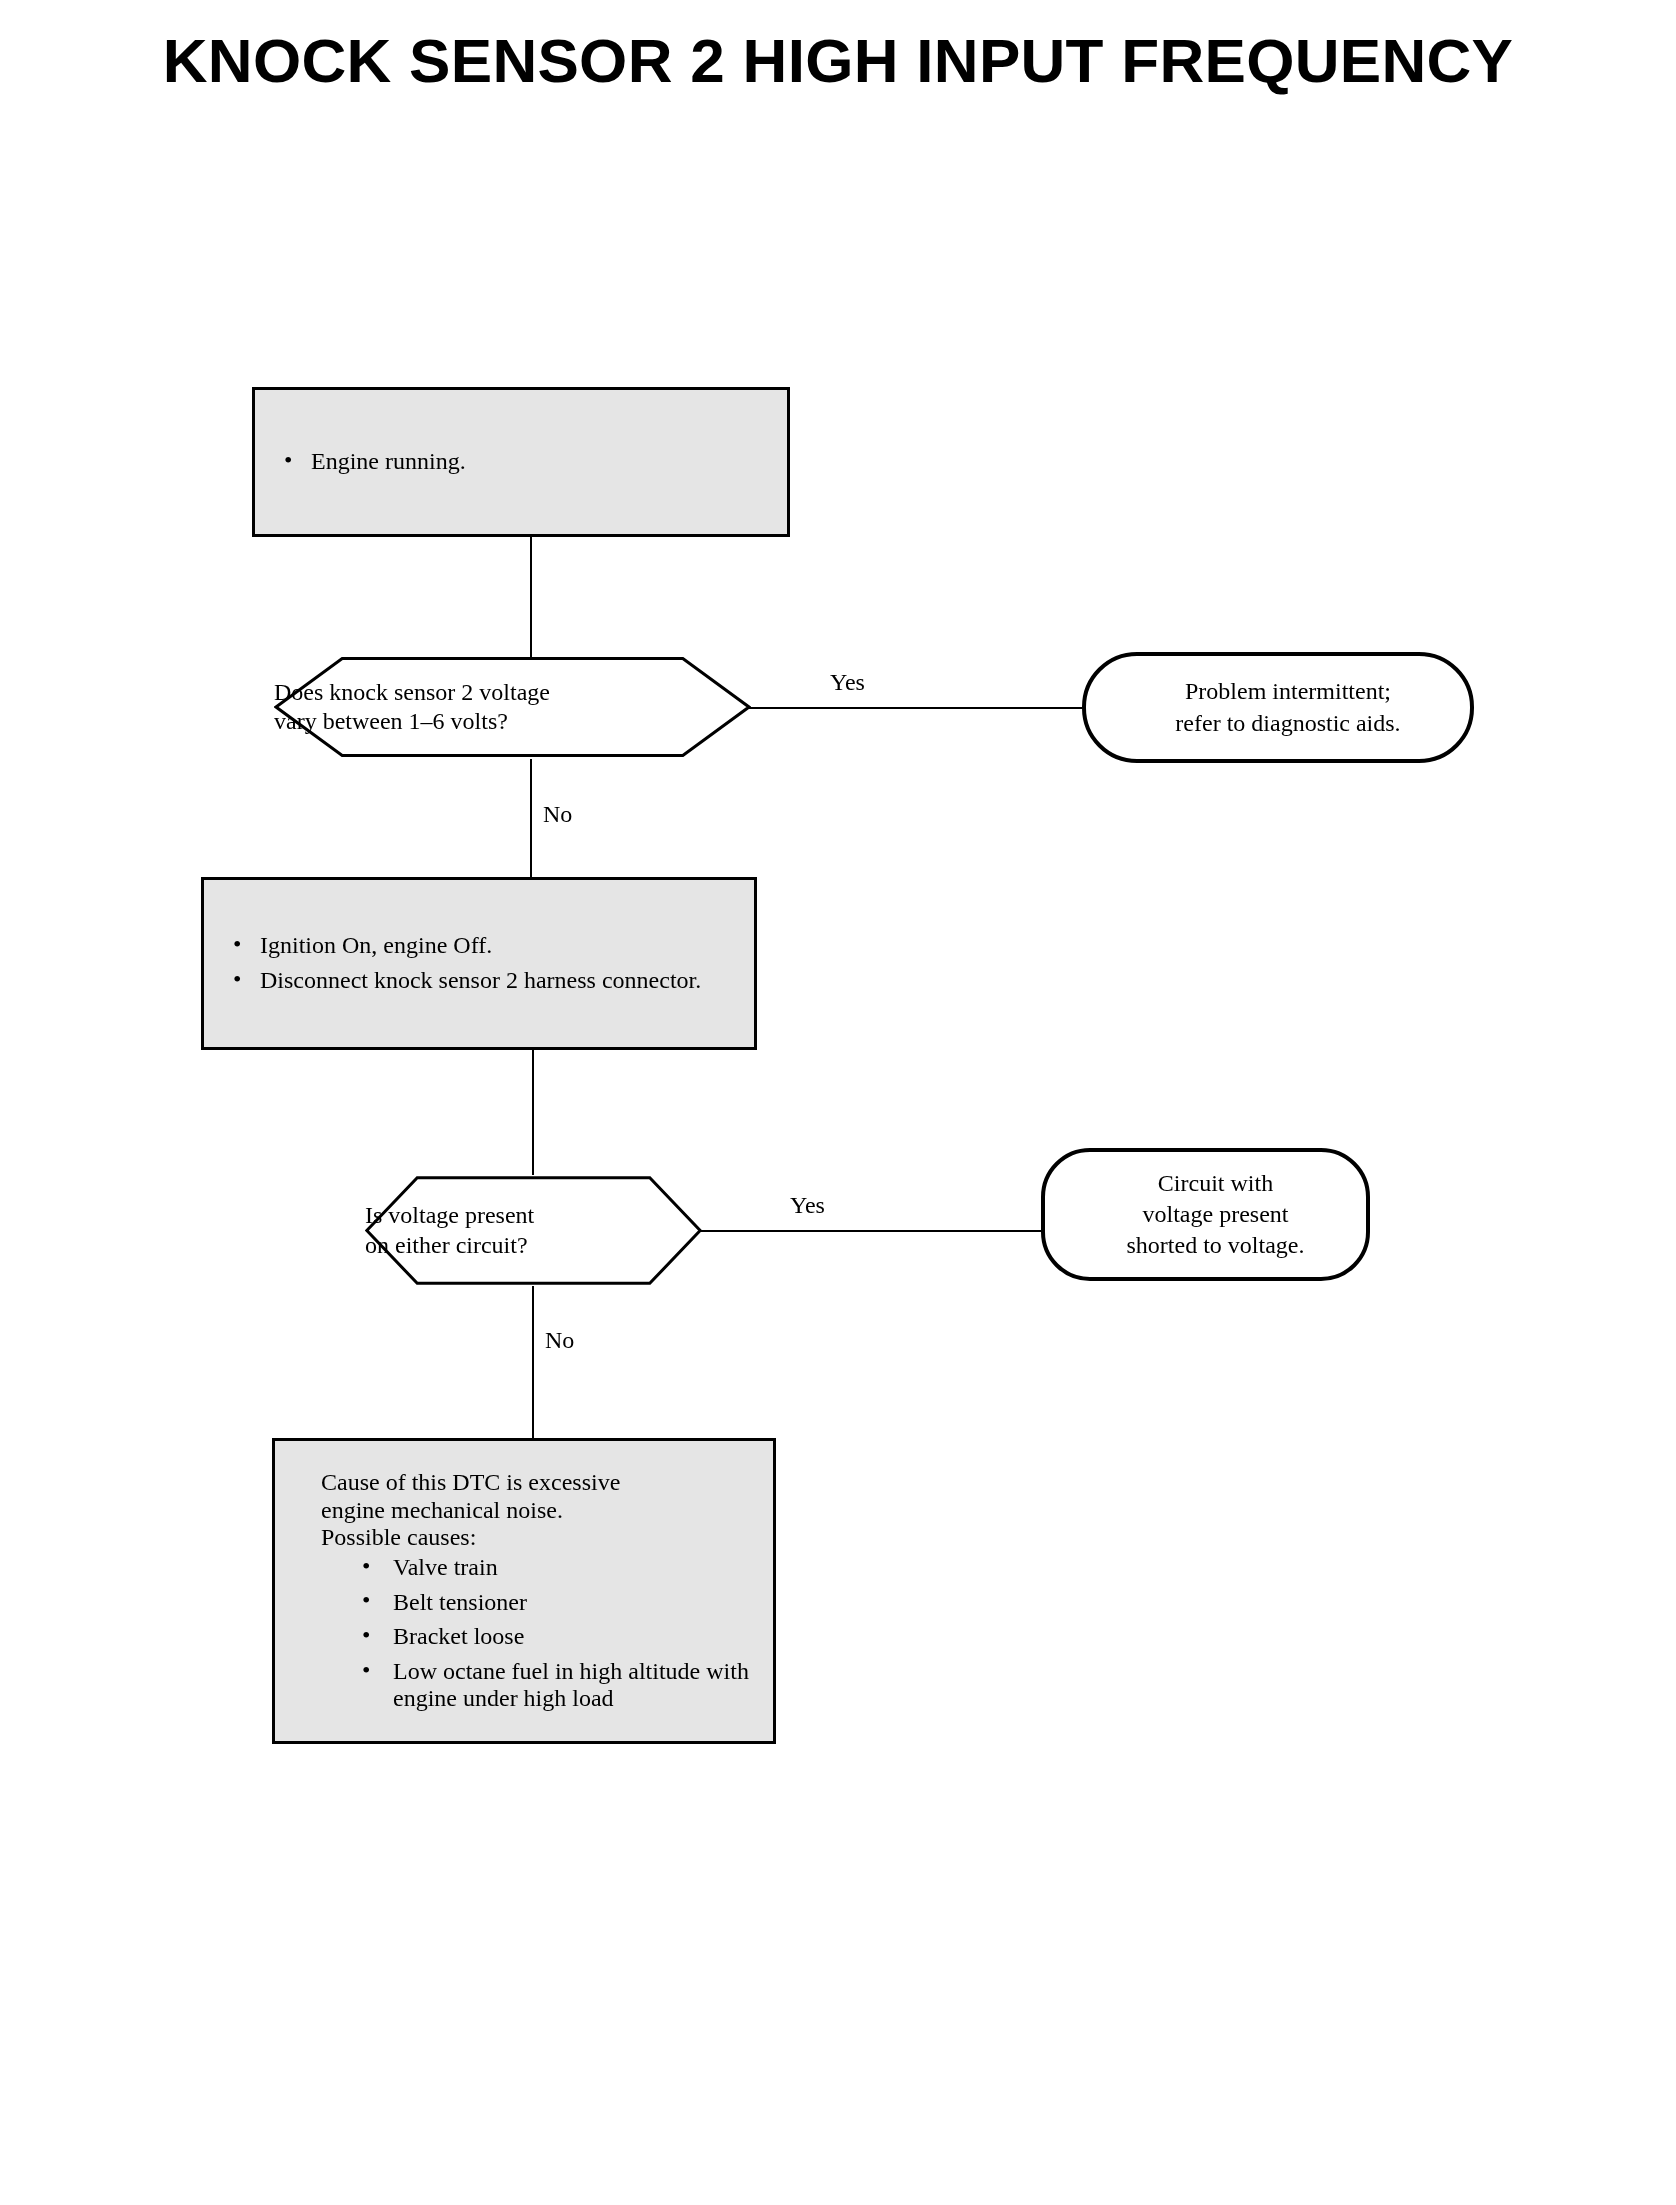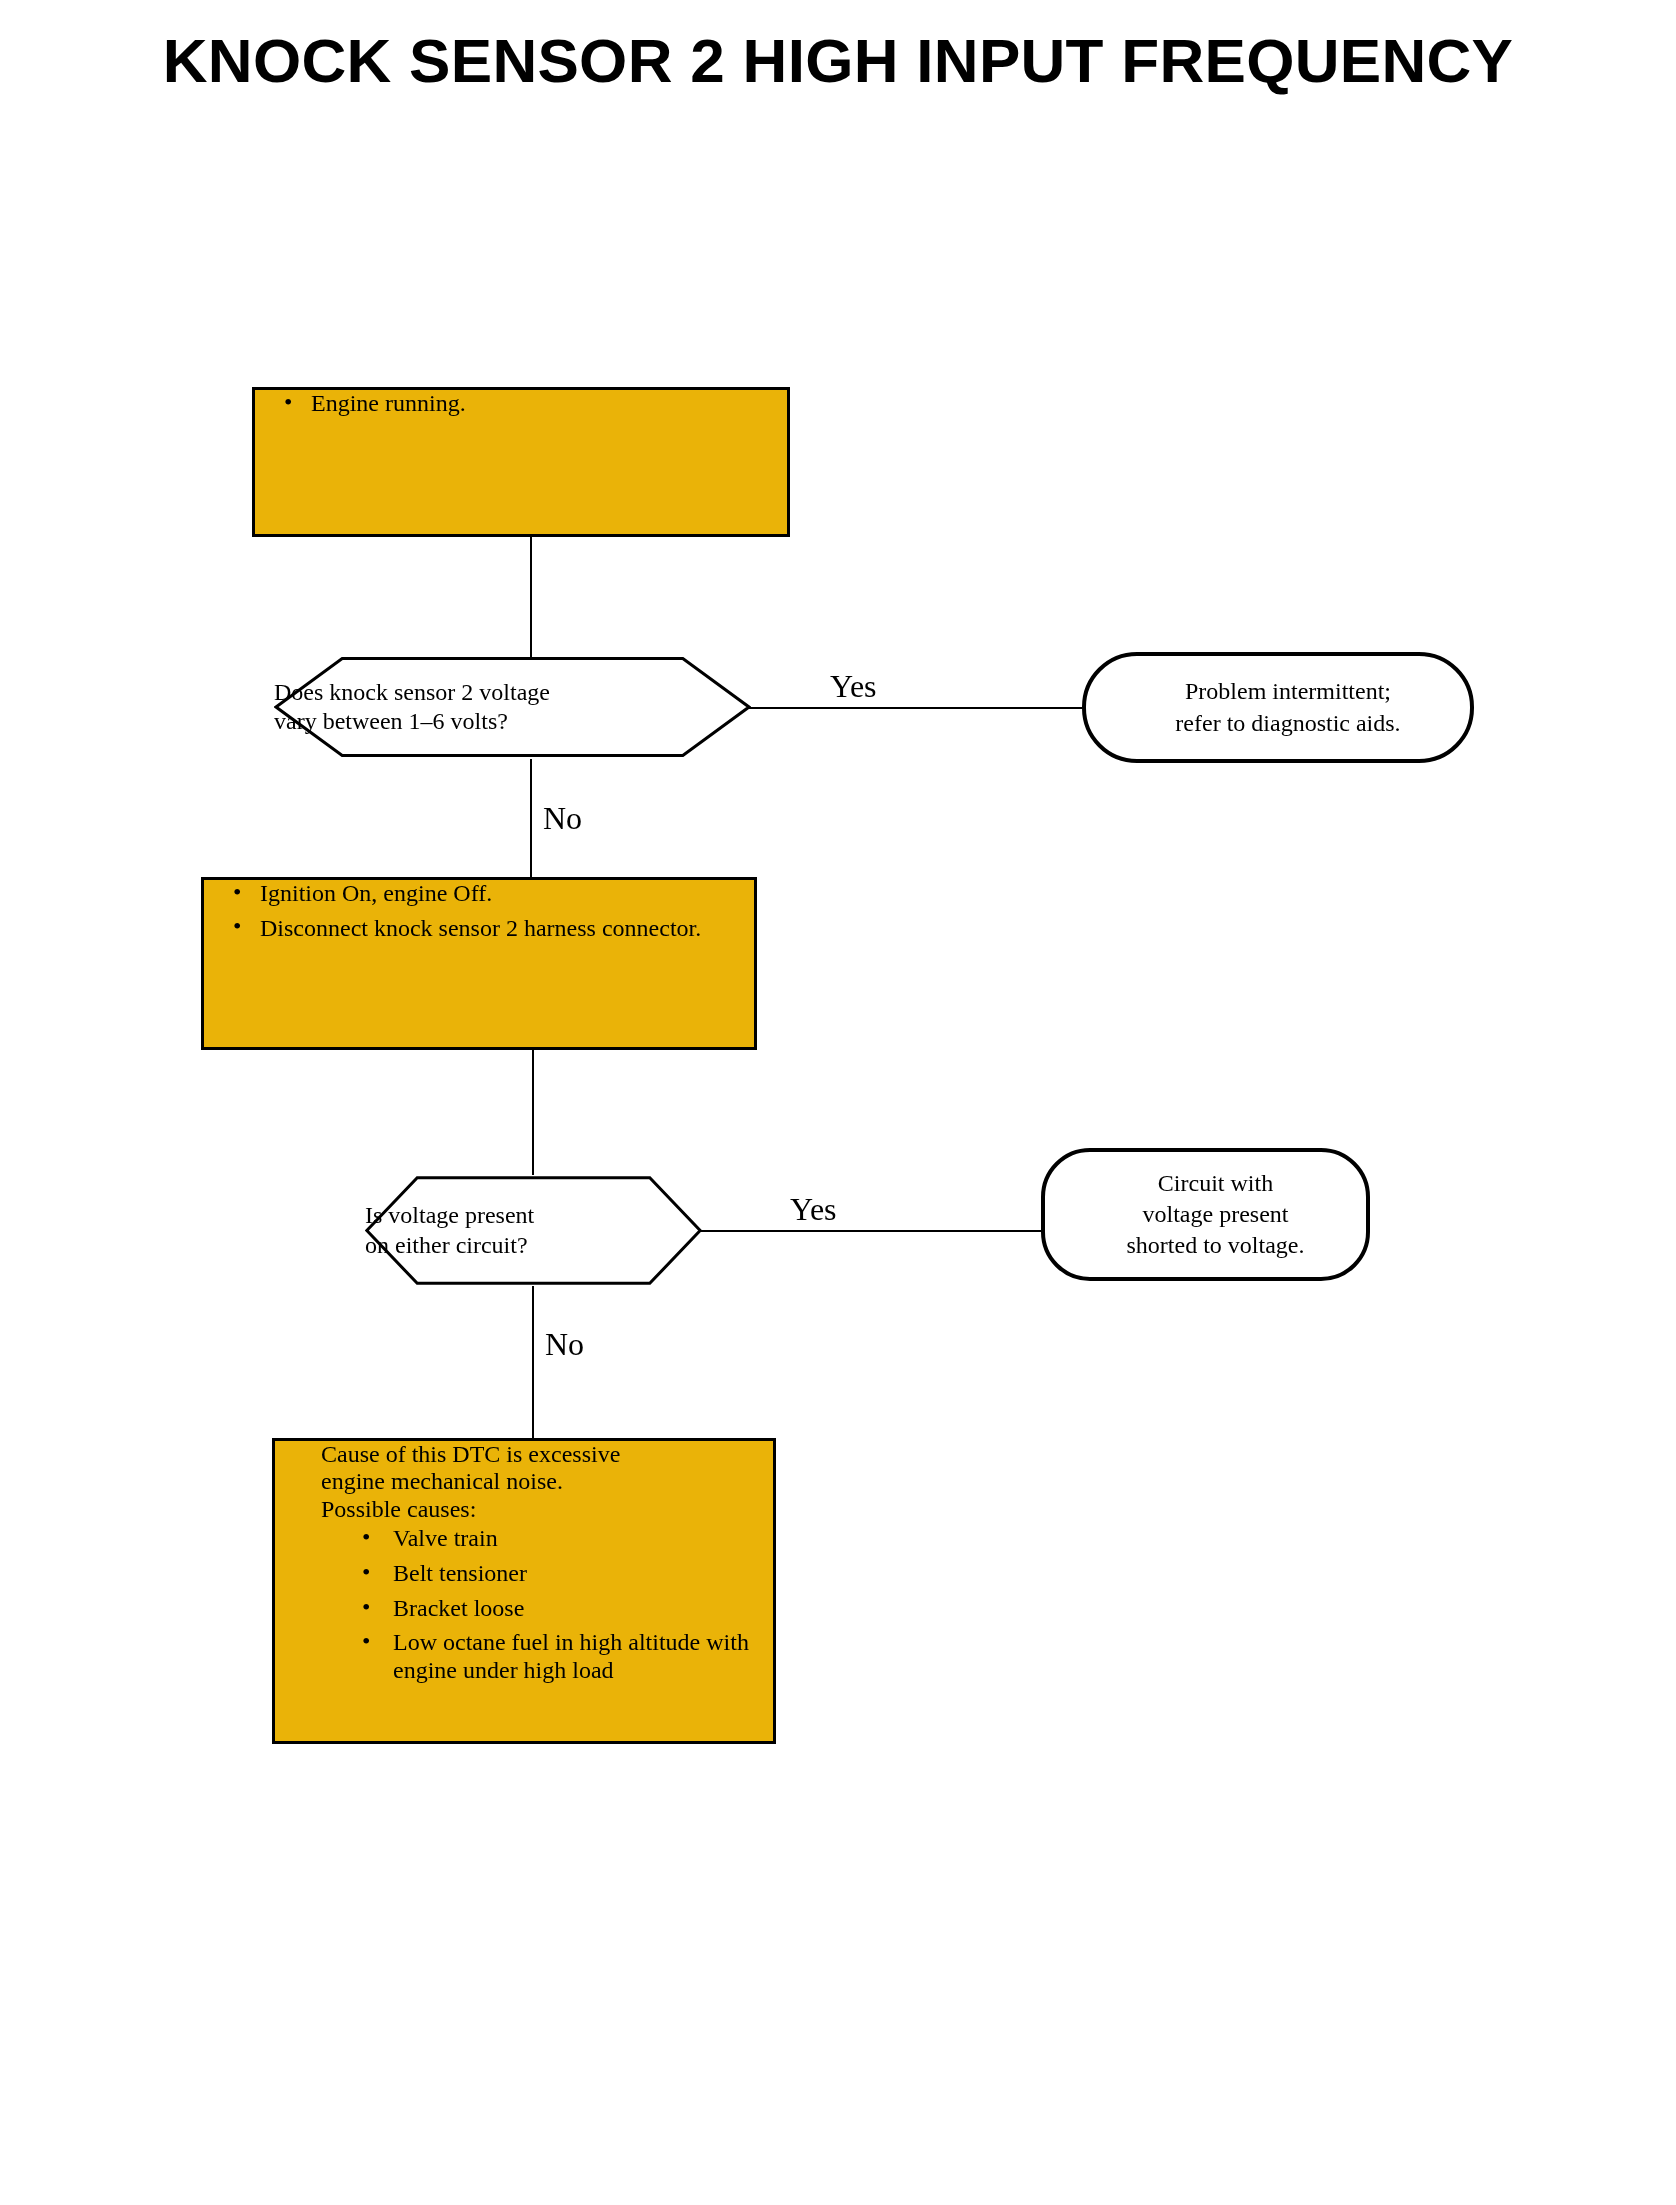--- a/index.html
+++ b/index.html
@@ -37,23 +37,23 @@
 
   
   .node {
     position: absolute;
     box-sizing: border-box;
   }
 
   
   .proc-box {
     border: 3px solid #000000;
-    background: #eab308;
+    background: #e5e5e5;
     display: flex;
-    align-items: flex-start;
+    align-items: center;
   }
   .proc-inner {
     width: 100%;
     padding: 0 11px;
   }
 
   
   ul.bullets {
     list-style: none;
     margin: 0;
@@ -139,21 +139,21 @@
   }
   .hline {
     position: absolute;
     height: 1.8px;
     background: #000000;
   }
 
   
   .branch-label {
     position: absolute;
-    font-size: 32px;
+    font-size: 24px;
     line-height: 1;
     white-space: nowrap;
   }
 </style>
 </head>
 <body>
 
 <div id="page">
 
   <div id="chart-title">KNOCK SENSOR 2 HIGH INPUT FREQUENCY</div>

